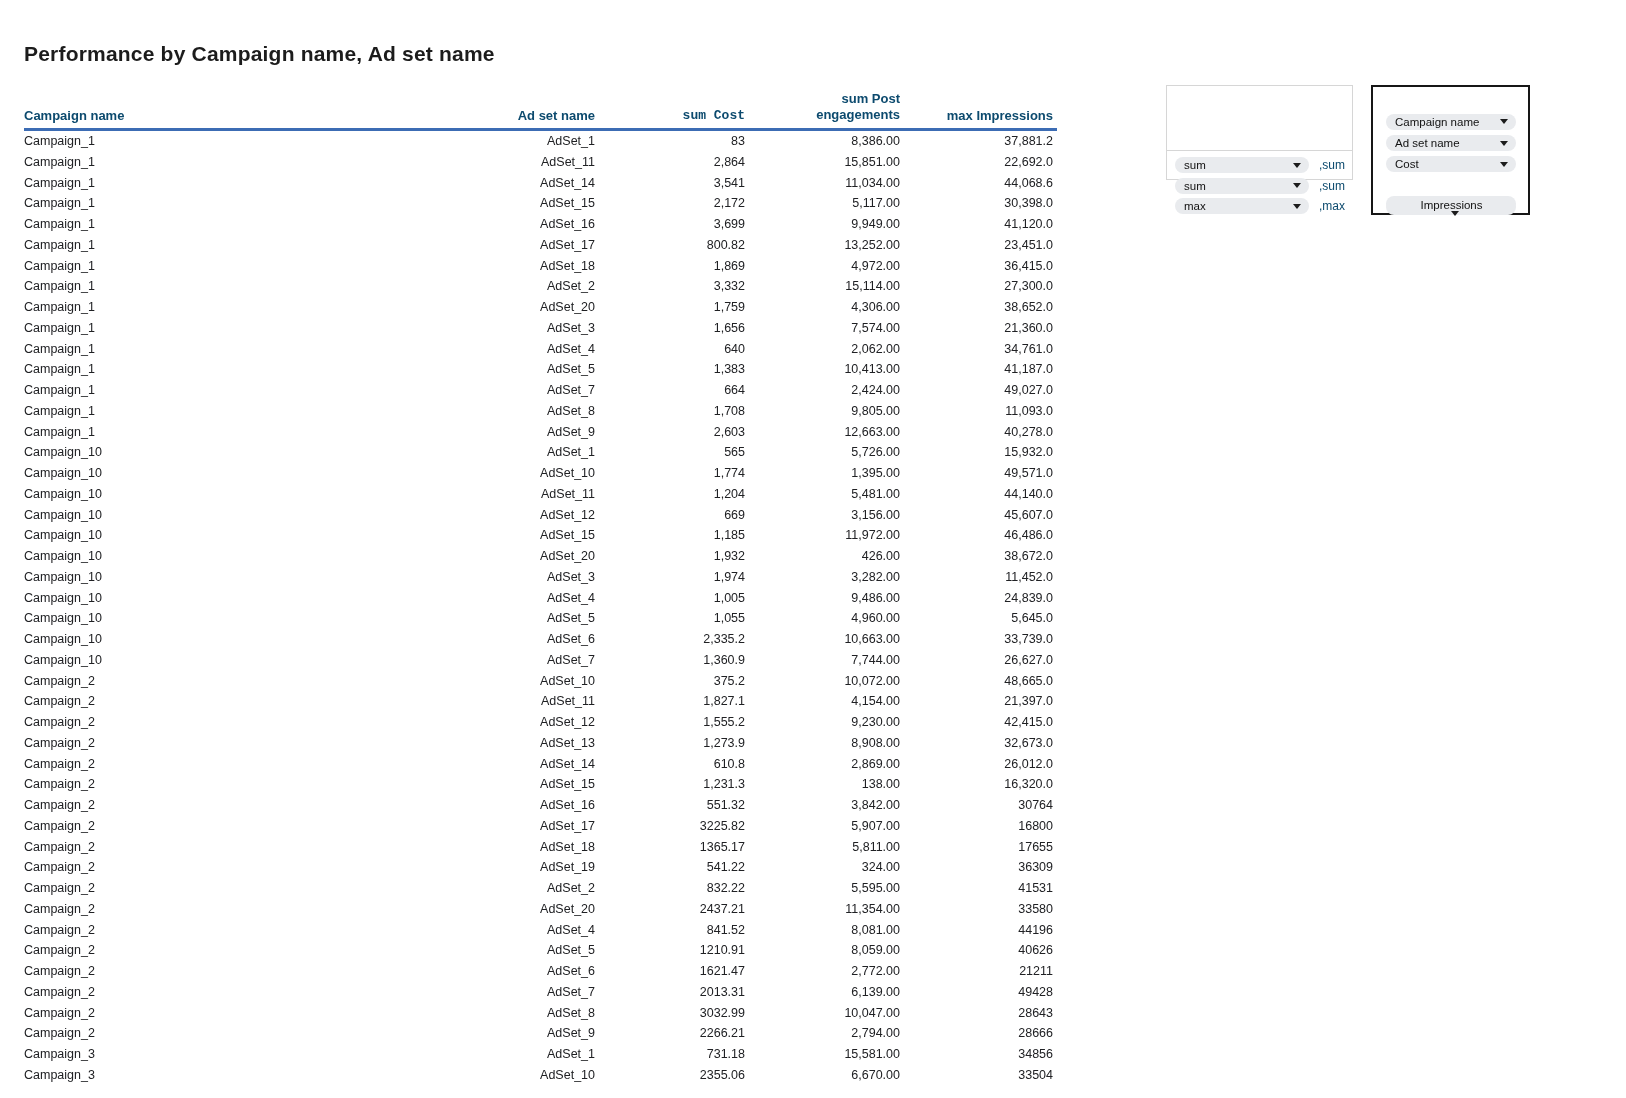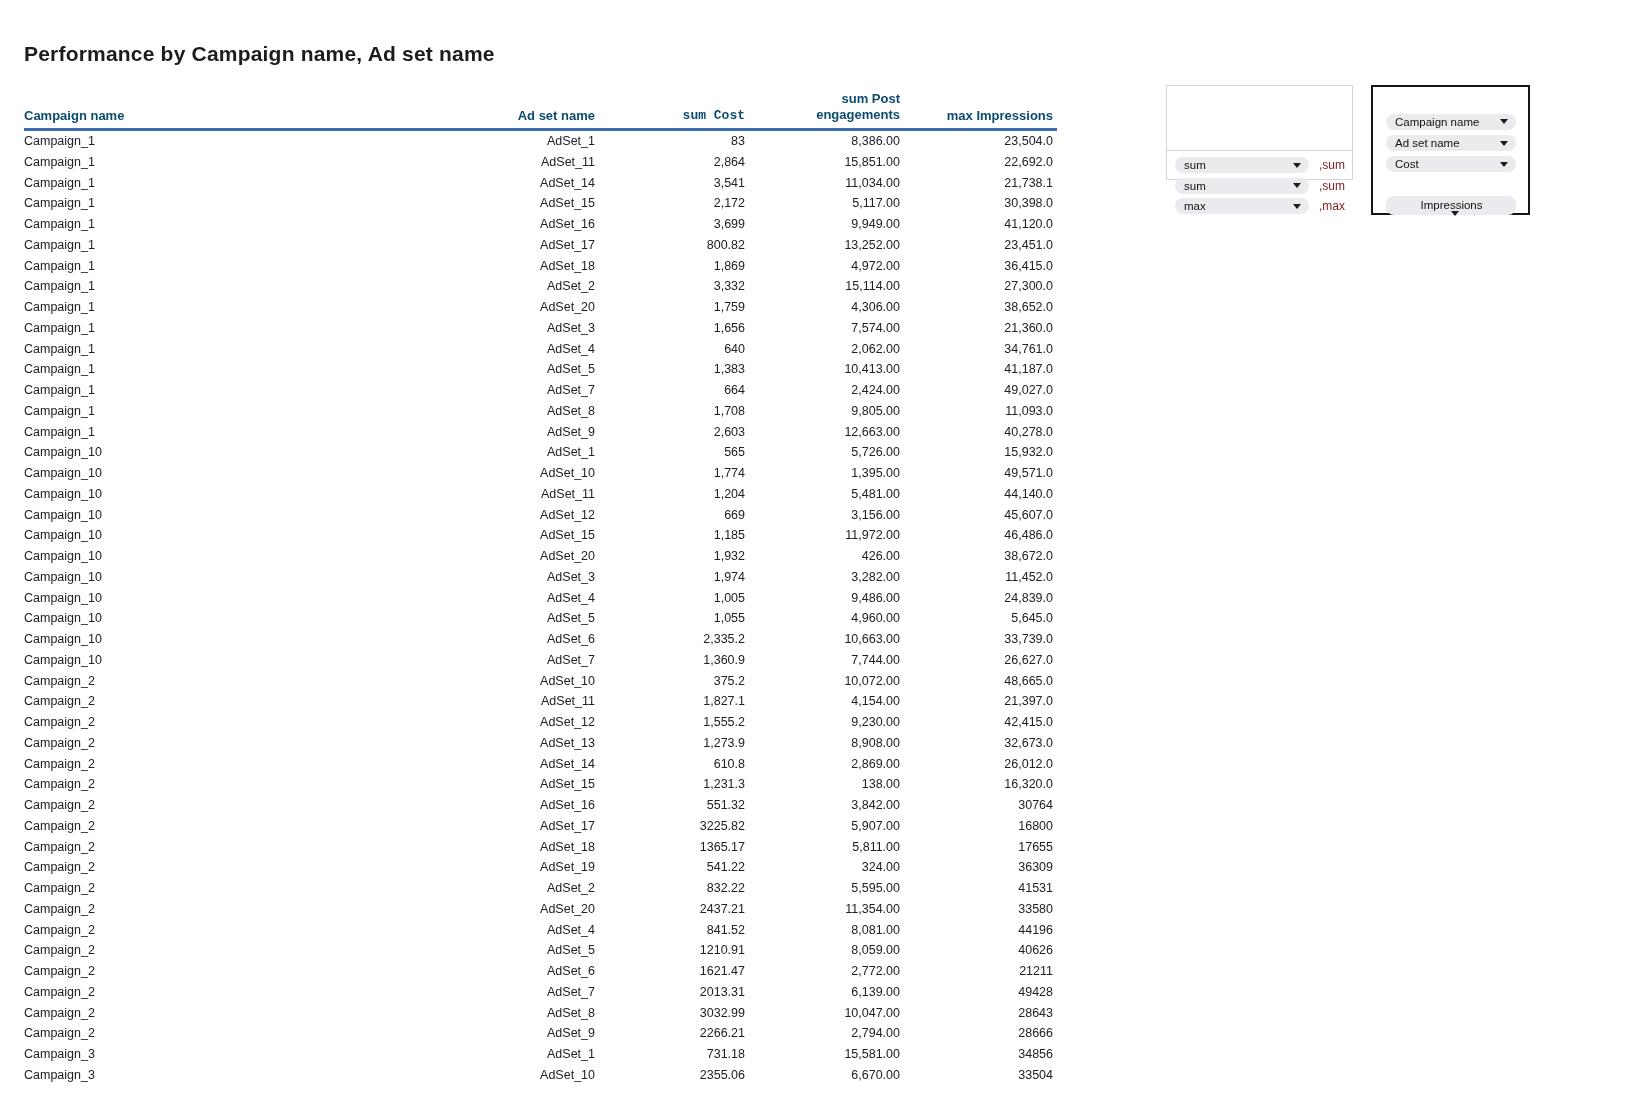--- a/index.html
+++ b/index.html
@@ -116,21 +116,21 @@
   .tri {
     width: 0; height: 0;
     border-left: 4px solid transparent;
     border-right: 4px solid transparent;
     border-top: 5px solid #1c1c1c;
     margin-left: 6px;
     flex: 0 0 auto;
   }
   .agg-suffix {
     font-size: 12px;
-    color: #7f1d1d;
+    color: #0c4a6e;
     margin-left: 10px;
     white-space: nowrap;
   }
 
   .fields-box {
     position: absolute;
     left: 1371px;
     top: 85px;
     width: 159px;
     height: 130px;
@@ -168,37 +168,37 @@
         <th class="ar" style="border-bottom-color: rgb(60, 108, 180);"><span class="wrap-narrow">sum Post engagements</span></th>
         <th class="ar" style="border-bottom-color: rgb(60, 108, 180);">max Impressions</th>
       </tr>
     </thead>
     <tbody>
   <tr>
     <td class="al">Campaign_1</td>
     <td class="ar">AdSet_1</td>
     <td class="ar">83</td>
     <td class="ar">8,386.00</td>
-    <td class="ar">23,504.0</td>
+    <td class="ar">37,881.2</td>
   </tr>
 
   <tr>
     <td class="al">Campaign_1</td>
     <td class="ar">AdSet_11</td>
     <td class="ar">2,864</td>
     <td class="ar">15,851.00</td>
     <td class="ar">22,692.0</td>
   </tr>
 
   <tr>
     <td class="al">Campaign_1</td>
     <td class="ar">AdSet_14</td>
     <td class="ar">3,541</td>
     <td class="ar">11,034.00</td>
-    <td class="ar">21,738.1</td>
+    <td class="ar">44,068.6</td>
   </tr>
 
   <tr>
     <td class="al">Campaign_1</td>
     <td class="ar">AdSet_15</td>
     <td class="ar">2,172</td>
     <td class="ar">5,117.00</td>
     <td class="ar">30,398.0</td>
   </tr>
 

